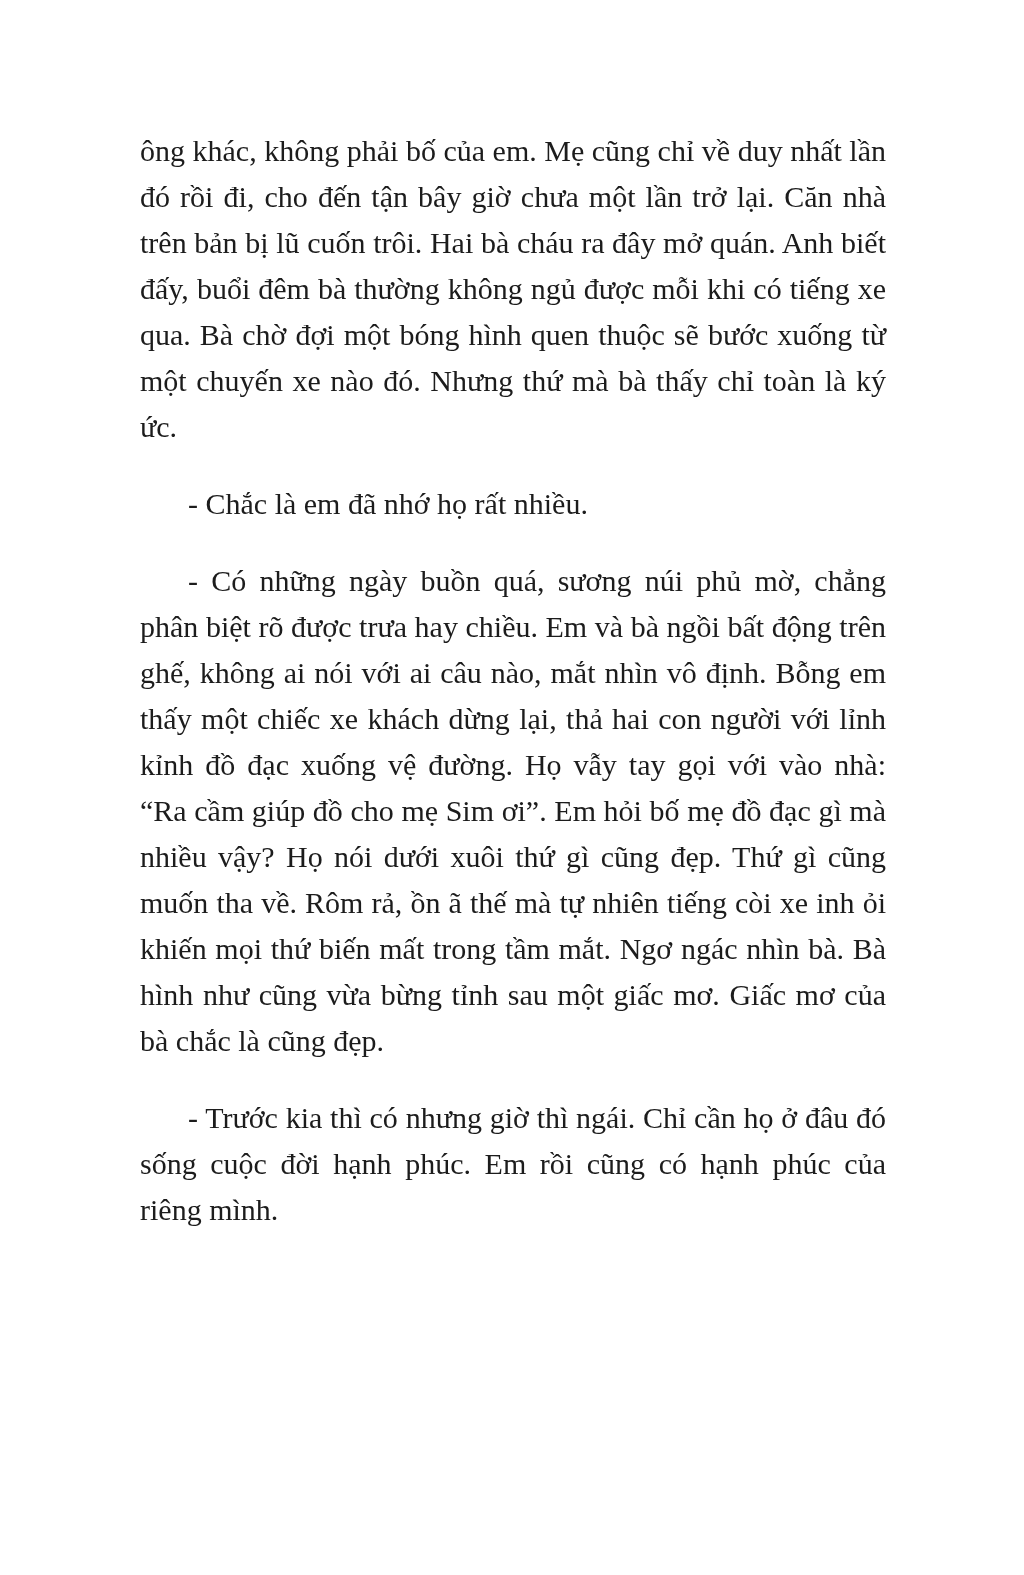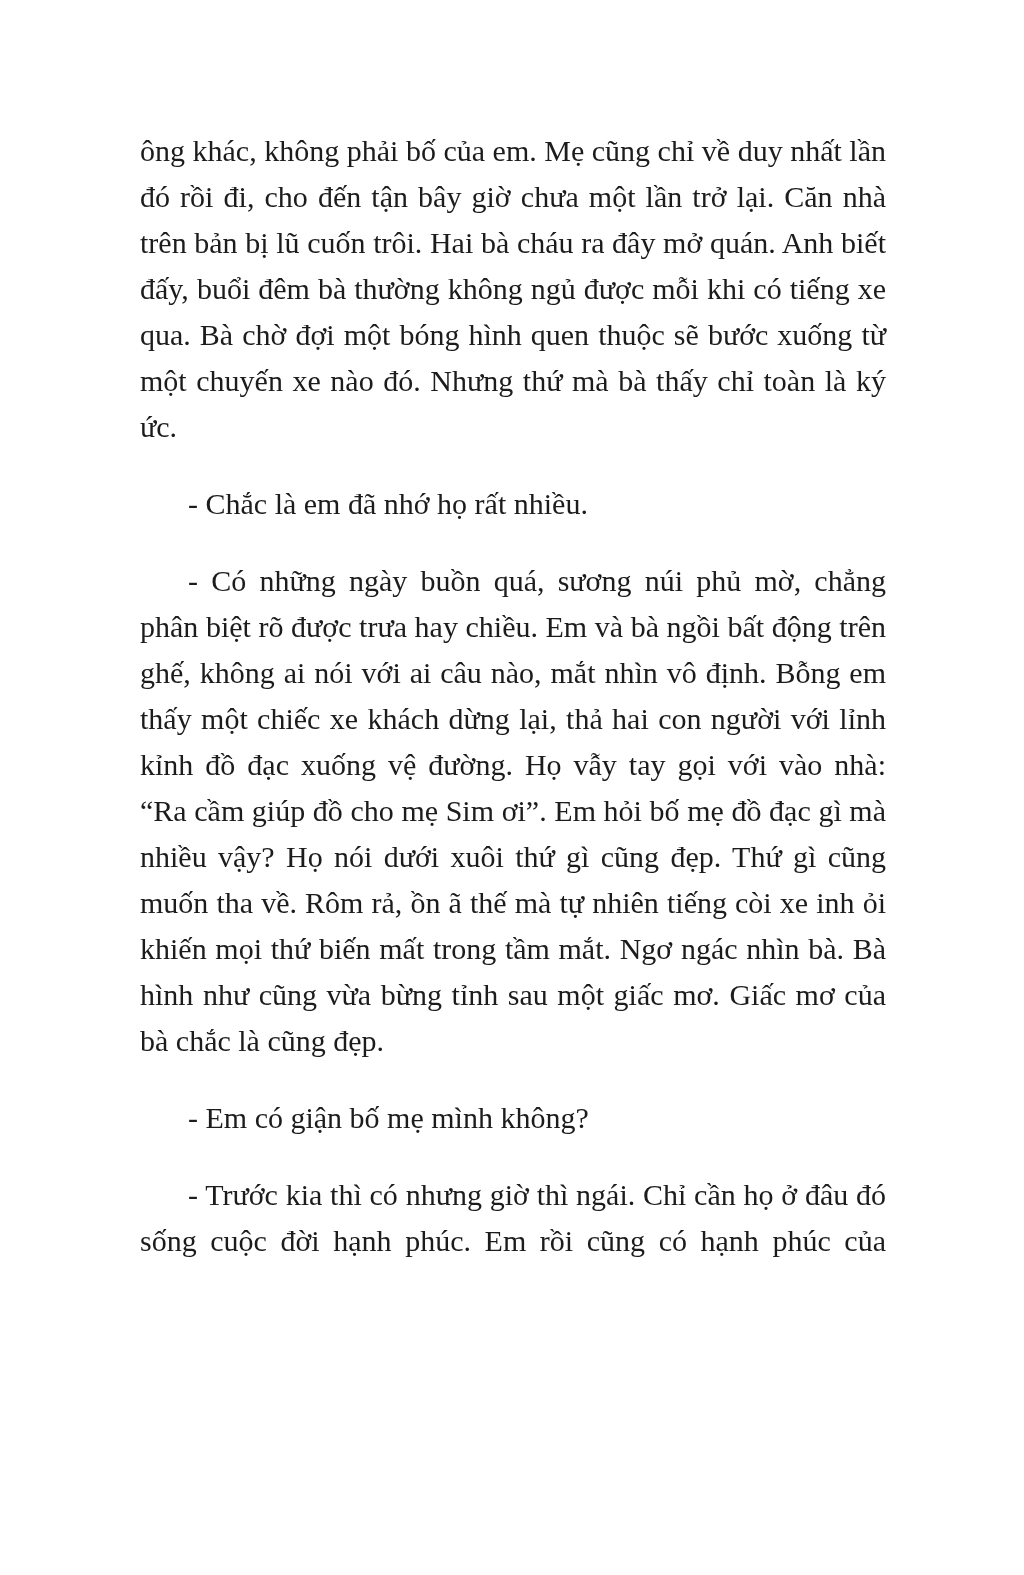--- a/index.html
+++ b/index.html
@@ -61,21 +61,20 @@
 </style>
 </head>
 <body>
 
 <div class="page">
 
   <div class="text-block" id="paragraphs">
       <p class="para">ông khác, không phải bố của em. Mẹ cũng chỉ về duy nhất lần đó rồi đi, cho đến tận bây giờ chưa một lần trở lại. Căn nhà trên bản bị lũ cuốn trôi. Hai bà cháu ra đây mở quán. Anh biết đấy, buổi đêm bà thường không ngủ được mỗi khi có tiếng xe qua. Bà chờ đợi một bóng hình quen thuộc sẽ bước xuống từ một chuyến xe nào đó. Nhưng thứ mà bà thấy chỉ toàn là ký ức.</p>
       <p class="para indent">- Chắc là em đã nhớ họ rất nhiều.</p>
       <p class="para indent">- Có những ngày buồn quá, sương núi phủ mờ, chẳng phân biệt rõ được trưa hay chiều. Em và bà ngồi bất động trên ghế, không ai nói với ai câu nào, mắt nhìn vô định. Bỗng em thấy một chiếc xe khách dừng lại, thả hai con người với lỉnh kỉnh đồ đạc xuống vệ đường. Họ vẫy tay gọi với vào nhà: “Ra cầm giúp đồ cho mẹ Sim ơi”. Em hỏi bố mẹ đồ đạc gì mà nhiều vậy? Họ nói dưới xuôi thứ gì cũng đẹp. Thứ gì cũng muốn tha về. Rôm rả, ồn ã thế mà tự nhiên tiếng còi xe inh ỏi khiến mọi thứ biến mất trong tầm mắt. Ngơ ngác nhìn bà. Bà hình như cũng vừa bừng tỉnh sau một giấc mơ. Giấc mơ của bà chắc là cũng đẹp.</p>
-      <p class="para indent">- Em có giận bố mẹ mình không?</p>
       <p class="para indent">- Trước kia thì có nhưng giờ thì ngái. Chỉ cần họ ở đâu đó sống cuộc đời hạnh phúc. Em rồi cũng có hạnh phúc của riêng mình.</p>
     </div>
 
   <div class="footer">
     <span class="running-title">Giày hoa...</span>
     <span class="separator-dot">•</span>
     <span class="page-number">13</span>
   </div>
 
 </div>

